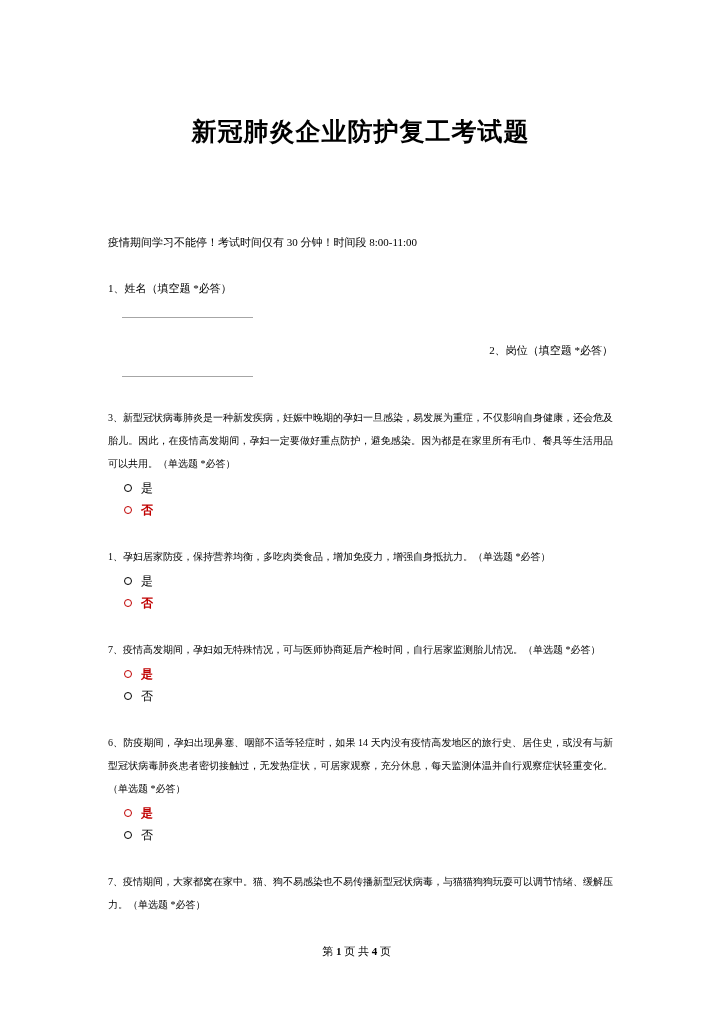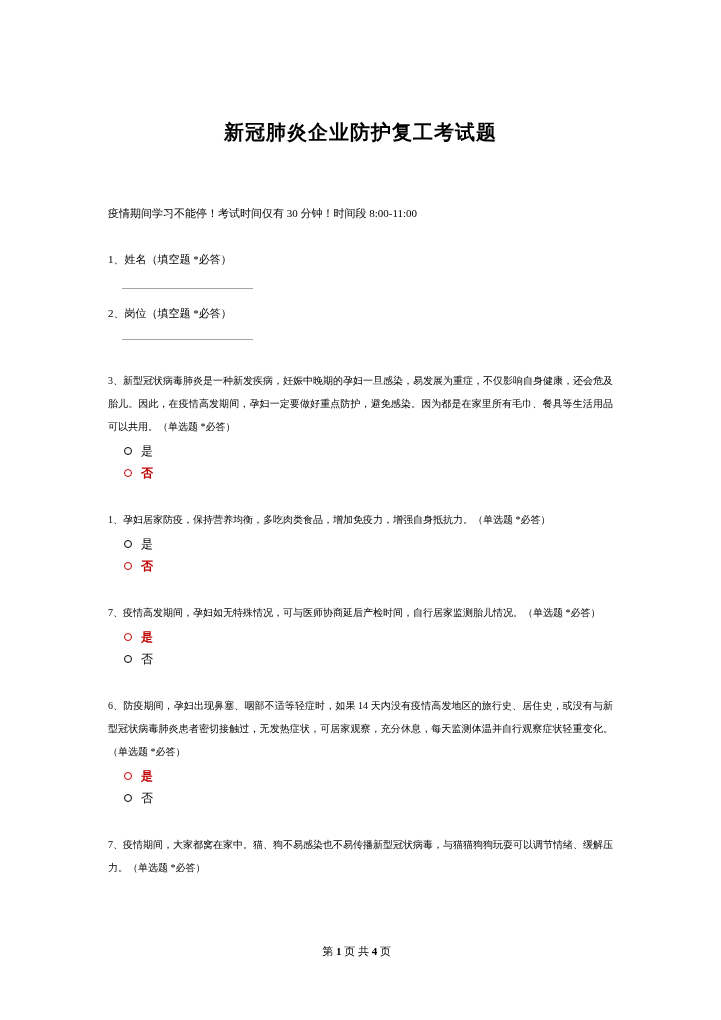--- a/index.html
+++ b/index.html
@@ -10,34 +10,34 @@
     height: 1020px;
     margin: 0 auto;
     background: #ffffff;
     color: #000000;
     font-family: "Liberation Serif", "DejaVu Serif", serif;
     overflow: hidden;
   }
   .content { padding: 0 108px; }
   .title {
     margin-top: 118px;
-    font-size: 20px;
+    font-size: 25px;
     line-height: 28px;
     font-weight: bold;
     text-align: center;
     letter-spacing: 1px;
   }
   .intro {
-    margin-top: 57px;
+    margin-top: 86px;
     font-size: 11px;
     line-height: 20px;
   }
   .q-label { font-size: 11px; line-height: 20px; }
   .q1 { margin-top: 26px; }
-  .q2 { margin-top: 14px; }
+  .q2 { margin-top: 22px; text-align: right; }
   .blank-line {
     width: 131px;
     height: 0;
     margin-left: 14px;
     border-bottom: 1px solid #a6a6a6;
   }
   .blank-1 { margin-top: 19px; }
   .blank-2 { margin-top: 16px; }
   .q-para {
     margin-top: 24px;

